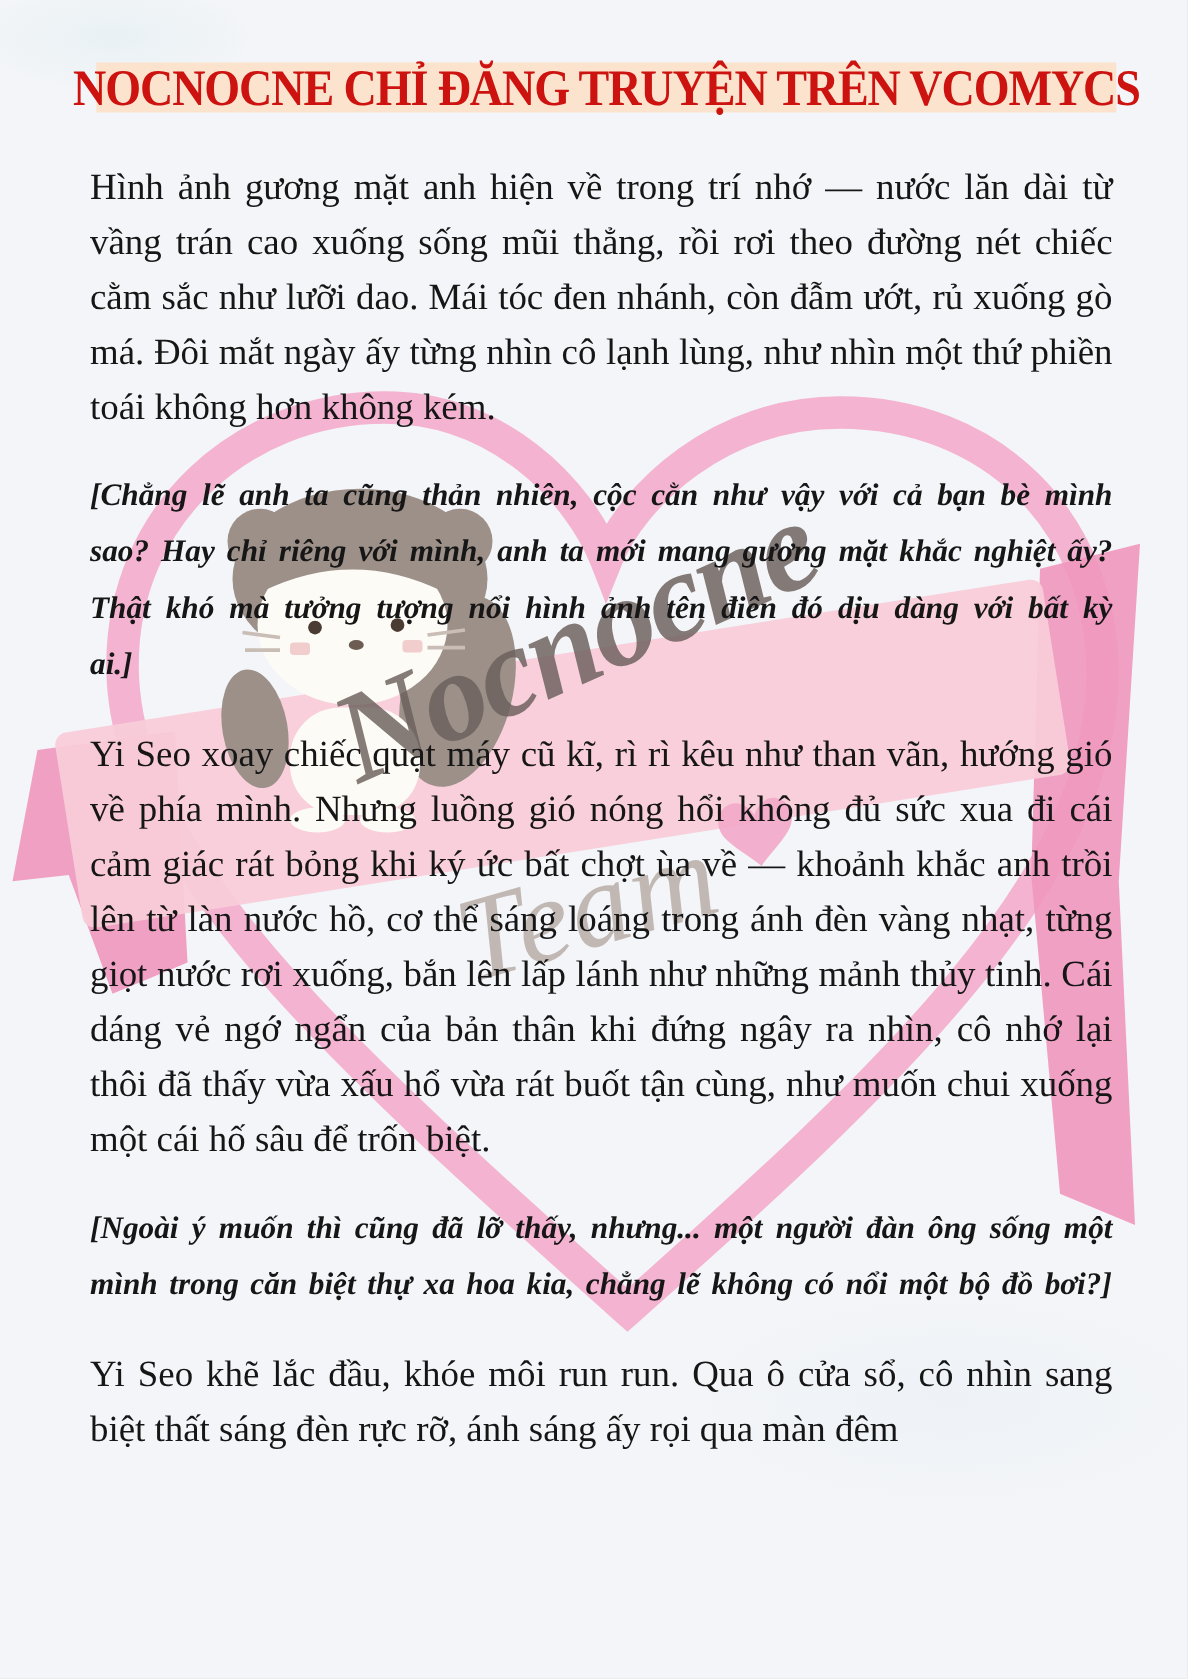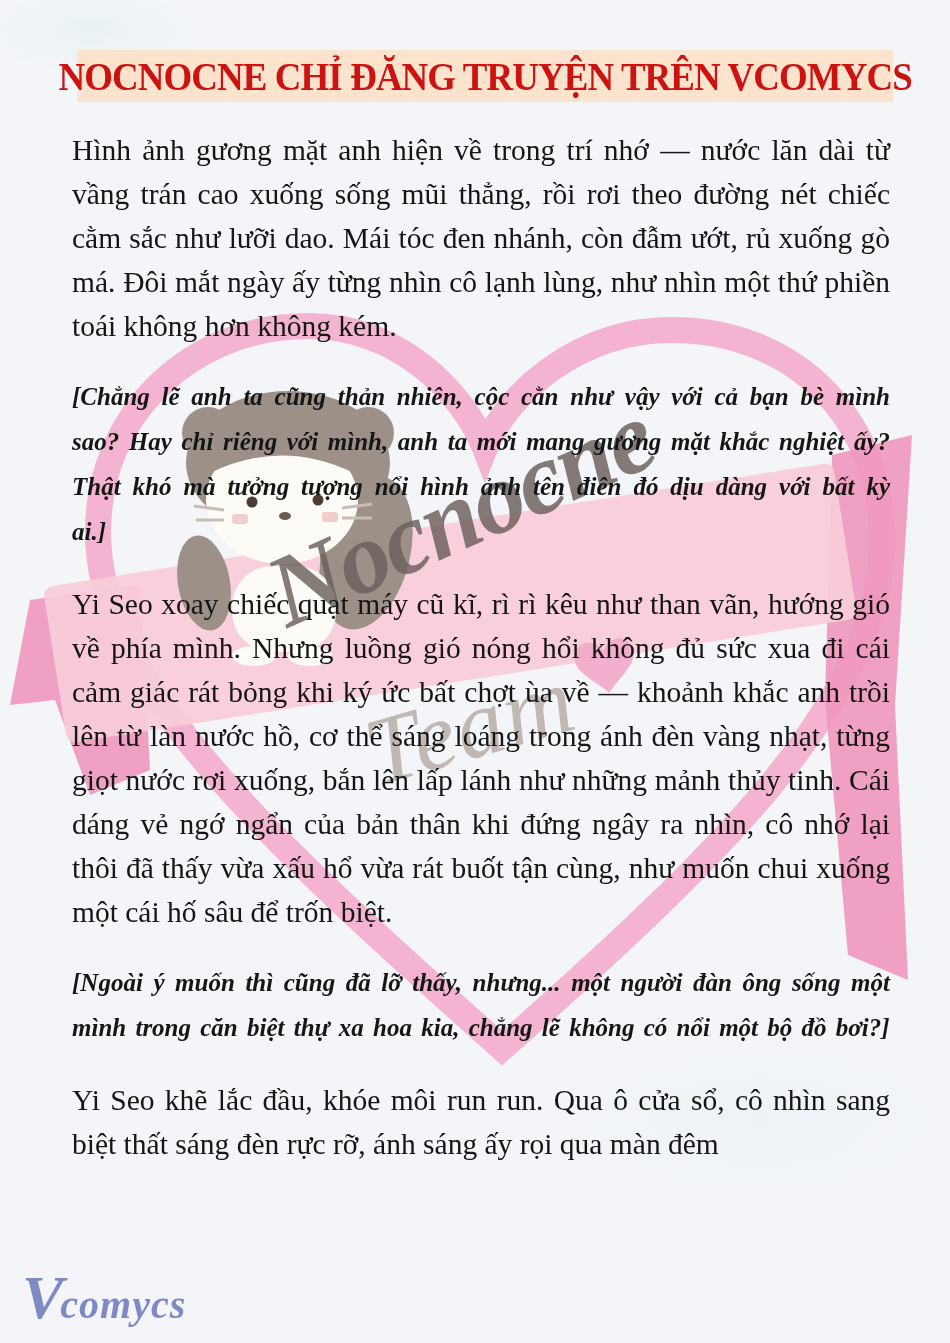--- a/index.html
+++ b/index.html
@@ -26,21 +26,21 @@
     font-size:102px;font-weight:bold;font-style:italic;color:var(--wm_dark);
     opacity:.82;transform:rotate(-24deg);letter-spacing:-2px;white-space:nowrap;
   }
   .wm-team{
     position:absolute;left:250px;top:670px;width:440px;text-align:center;
     font-size:96px;font-style:italic;color:var(--wm_gray);opacity:.8;
     transform:rotate(-16deg);letter-spacing:2px;white-space:nowrap;
   }
   
   .header-bar{
-    position:absolute;left:77px;top:50px;width:816px;height:52px;z-index:3;
+    position:absolute;left:77px;top:50px;width:816px;height:40px;z-index:3;
     background:var(--header_bg);display:flex;align-items:center;justify-content:center;text-align:right;
   }
   .header-bar span{
     display:inline-block;font-weight:bold;font-size:41px;color:var(--header_text);
     white-space:nowrap;transform:scaleX(.9);letter-spacing:-1px;
   }
   
   .content{
     position:absolute;left:72px;top:112px;width:818px;z-index:2;
     color:var(--body_text);font-size:29.5px;line-height:44px;text-align:justify;
@@ -125,17 +125,14 @@
   </div>
 
   <div class="content">
     <p>Hình ảnh gương mặt anh hiện về trong trí nhớ — nước lăn dài từ vầng trán cao xuống sống mũi thẳng, rồi rơi theo đường nét chiếc cằm sắc như lưỡi dao. Mái tóc đen nhánh, còn đẫm ướt, rủ xuống gò má. Đôi mắt ngày ấy từng nhìn cô lạnh lùng, như nhìn một thứ phiền toái không hơn không kém.</p>
     <p class="quote">[Chẳng lẽ anh ta cũng thản nhiên, cộc cằn như vậy với cả bạn bè mình sao? Hay chỉ riêng với mình, anh ta mới mang gương mặt khắc nghiệt ấy? Thật khó mà tưởng tượng nổi hình ảnh tên điên đó dịu dàng với bất kỳ ai.]</p>
     <p>Yi Seo xoay chiếc quạt máy cũ kĩ, rì rì kêu như than vãn, hướng gió về phía mình. Nhưng luồng gió nóng hổi không đủ sức xua đi cái cảm giác rát bỏng khi ký ức bất chợt ùa về — khoảnh khắc anh trồi lên từ làn nước hồ, cơ thể sáng loáng trong ánh đèn vàng nhạt, từng giọt nước rơi xuống, bắn lên lấp lánh như những mảnh thủy tinh. Cái dáng vẻ ngớ ngẩn của bản thân khi đứng ngây ra nhìn, cô nhớ lại thôi đã thấy vừa xấu hổ vừa rát buốt tận cùng, như muốn chui xuống một cái hố sâu để trốn biệt.</p>
     <p class="quote">[Ngoài ý muốn thì cũng đã lỡ thấy, nhưng... một người đàn ông sống một mình trong căn biệt thự xa hoa kia, chẳng lẽ không có nổi một bộ đồ bơi?]</p>
     <p>Yi Seo khẽ lắc đầu, khóe môi run run. Qua ô cửa sổ, cô nhìn sang biệt thất sáng đèn rực rỡ, ánh sáng ấy rọi qua màn đêm</p>
   </div>
 
-  <div class="logo">
-    <span class="v">V</span><span class="rest">comycs</span>
-  </div>
 
 </div>
 
 </body></html>

